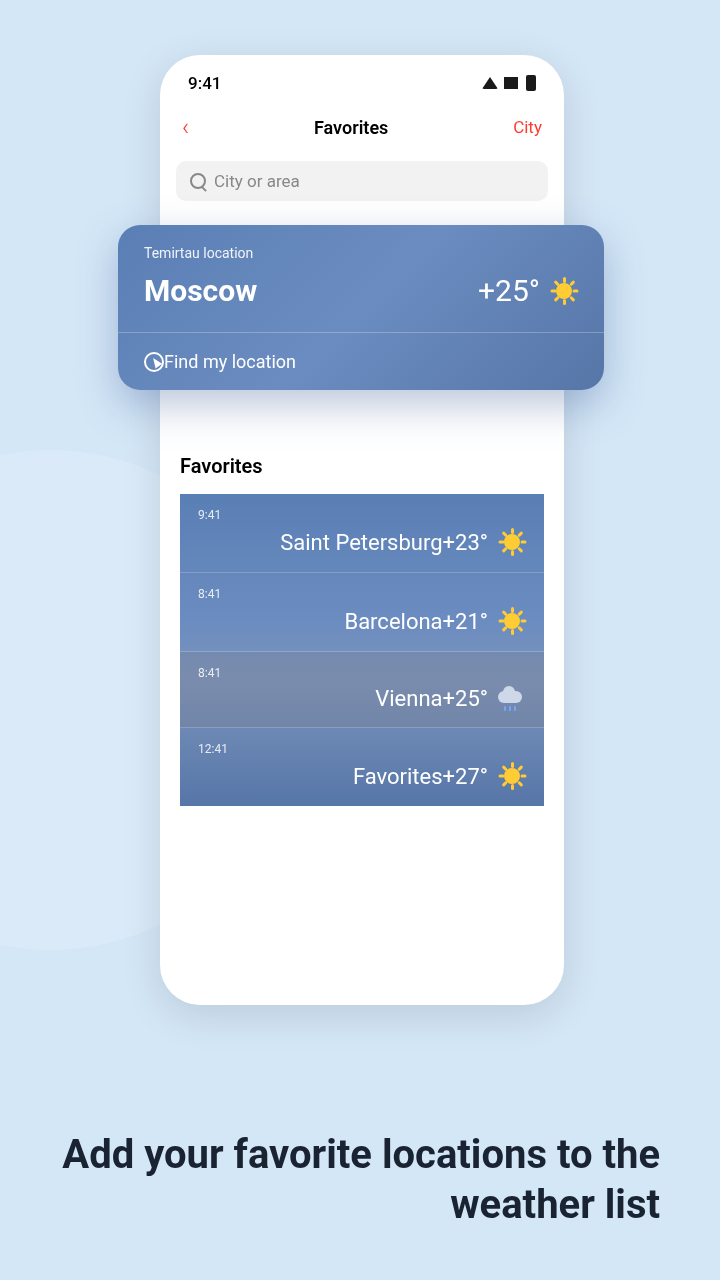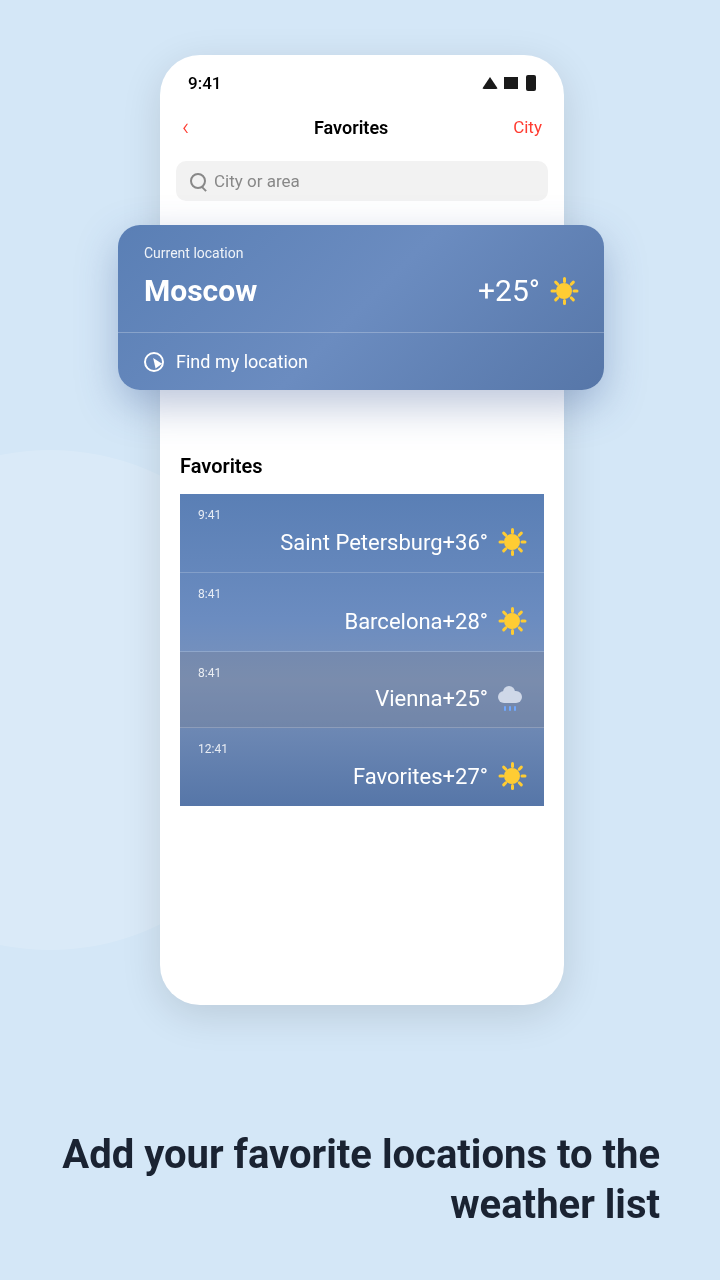--- a/index.html
+++ b/index.html
@@ -22,21 +22,21 @@
 .current-card{position:absolute;left:118px;top:225px;width:486px;background:linear-gradient(135deg,#5a7fb5 0%,#6b8cc0 50%,#5676a8 100%);border-radius:22px;box-shadow:0 15px 40px rgba(60,90,150,0.35);overflow:hidden;color:#fff}
 .current-top{padding:20px 26px 24px}
 .current-label{font-size:14px;opacity:0.9;margin-bottom:12px}
 .current-row{display:flex;justify-content:space-between;align-items:center}
 .current-city{font-size:30px;font-weight:700}
 .current-temp-wrap{display:flex;align-items:center;gap:10px}
 .current-temp{font-size:30px;font-weight:400}
 .sun-icon{width:28px;height:28px;display:inline-block;position:relative}
 .sun-icon .core{width:16px;height:16px;background:#ffcc33;border-radius:50%;position:absolute;top:6px;left:6px}
 .sun-icon .ray{position:absolute;width:3px;height:6px;background:#ffcc33;border-radius:2px;left:12.5px;transform-origin:1.5px 14px}
-.find-loc{border-top:1px solid rgba(255,255,255,0.25);padding:18px 26px;display:flex;align-items:center;gap:12px;cursor:pointer}
+.find-loc{border-top:1px solid rgba(255,255,255,0.25);padding:18px 26px;display:flex;align-items:center;cursor:pointer}
 .compass-icon{width:20px;height:20px;border:2px solid #fff;border-radius:50%;position:relative}
 .compass-icon::after{content:'';position:absolute;top:3px;left:6px;width:0;height:0;border-left:4px solid transparent;border-right:4px solid transparent;border-bottom:10px solid #fff;transform:rotate(-35deg)}
 .find-text{font-size:18px}
 .fav-section{position:absolute;left:180px;top:440px;width:364px}
 .fav-header{padding:14px 0 16px;font-size:20px;font-weight:600;color:#000;background:#fff}
 .fav-list{background:linear-gradient(180deg,#5a7fb5 0%,#6b8cc0 40%,#7b93bb 60%,#5676a8 100%)}
 .fav-item{padding:14px 18px 16px;border-bottom:1px solid rgba(255,255,255,0.2);color:#fff}
 .fav-item.vienna{background:rgba(120,130,150,0.35)}
 .fav-item:last-child{border-bottom:none}
 .fav-time{font-size:12px;opacity:0.85;margin-bottom:6px}
@@ -76,41 +76,41 @@
 </div>
 
 <div class="fav-section">
   <div class="fav-header">Favorites</div>
   <div class="fav-list">
     <div class="fav-item">
       <div class="fav-time">9:41</div>
       <div class="fav-row">
         <span class="fav-city">Saint Petersburg</span>
         <div class="fav-temp-wrap">
-          <span class="fav-temp">+36°</span>
+          <span class="fav-temp">+23°</span>
           <span class="sun-icon">
               <span class="core"></span>
               <span class="ray" style="transform:rotate(0deg)"></span>
               <span class="ray" style="transform:rotate(45deg)"></span>
               <span class="ray" style="transform:rotate(90deg)"></span>
               <span class="ray" style="transform:rotate(135deg)"></span>
               <span class="ray" style="transform:rotate(180deg)"></span>
               <span class="ray" style="transform:rotate(225deg)"></span>
               <span class="ray" style="transform:rotate(270deg)"></span>
               <span class="ray" style="transform:rotate(315deg)"></span>
             </span>
         </div>
       </div>
     </div>
     <div class="fav-item">
       <div class="fav-time">8:41</div>
       <div class="fav-row">
         <span class="fav-city">Barcelona</span>
         <div class="fav-temp-wrap">
-          <span class="fav-temp">+28°</span>
+          <span class="fav-temp">+21°</span>
           <span class="sun-icon">
               <span class="core"></span>
               <span class="ray" style="transform:rotate(0deg)"></span>
               <span class="ray" style="transform:rotate(45deg)"></span>
               <span class="ray" style="transform:rotate(90deg)"></span>
               <span class="ray" style="transform:rotate(135deg)"></span>
               <span class="ray" style="transform:rotate(180deg)"></span>
               <span class="ray" style="transform:rotate(225deg)"></span>
               <span class="ray" style="transform:rotate(270deg)"></span>
               <span class="ray" style="transform:rotate(315deg)"></span>
@@ -151,21 +151,21 @@
               <span class="ray" style="transform:rotate(315deg)"></span>
             </span>
         </div>
       </div>
     </div>
   </div>
 </div>
 
 <div class="current-card">
   <div class="current-top">
-    <div class="current-label">Current location</div>
+    <div class="current-label">Temirtau location</div>
     <div class="current-row">
       <span class="current-city">Moscow</span>
       <div class="current-temp-wrap">
         <span class="current-temp">+25°</span>
         <span class="sun-icon">
             <span class="core"></span>
             <span class="ray" style="transform:rotate(0deg)"></span>
             <span class="ray" style="transform:rotate(45deg)"></span>
             <span class="ray" style="transform:rotate(90deg)"></span>
             <span class="ray" style="transform:rotate(135deg)"></span>

